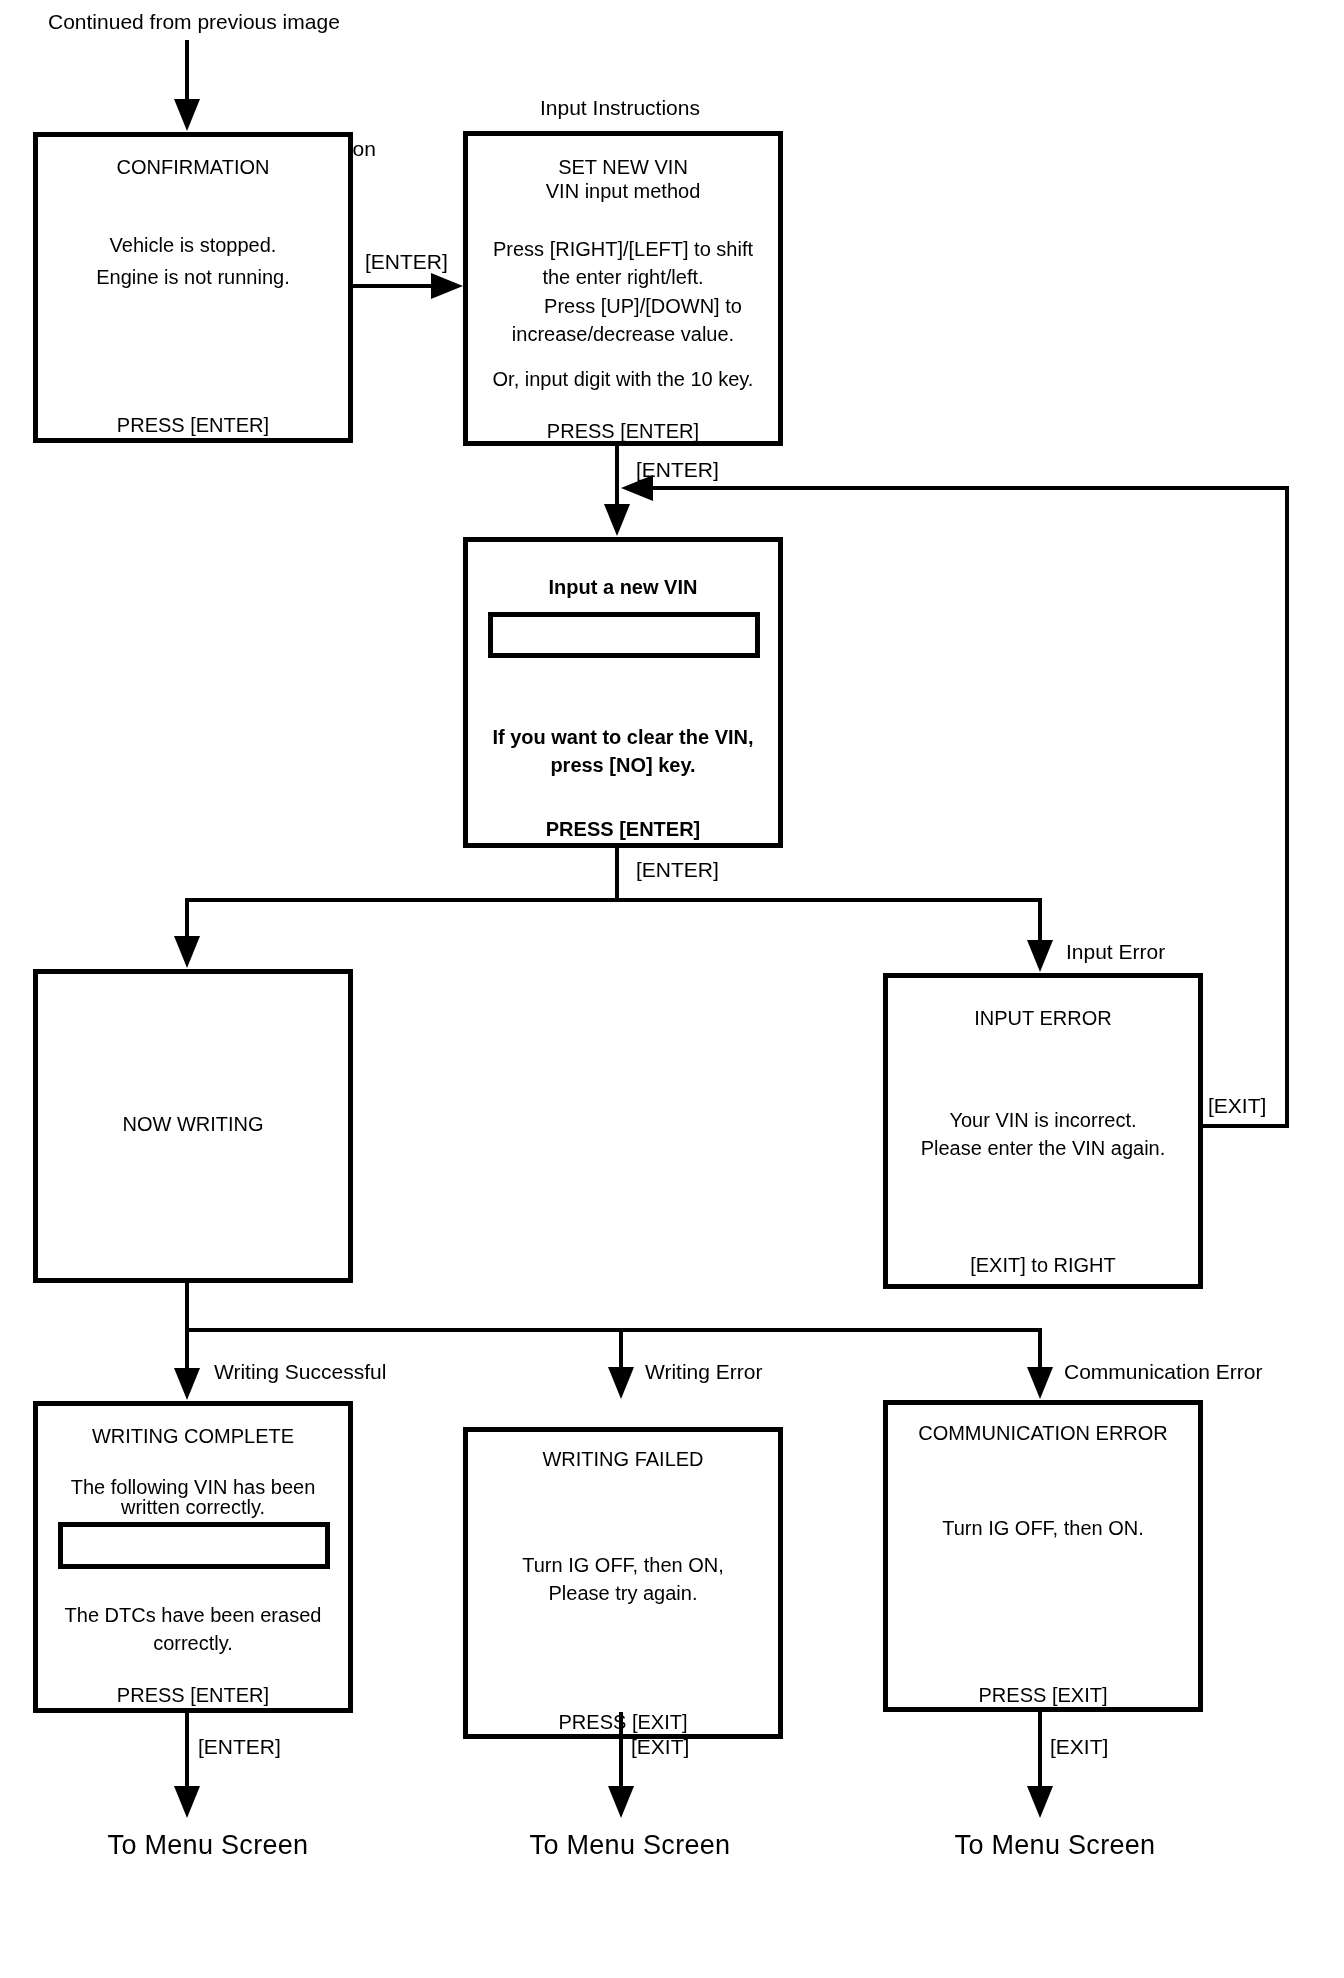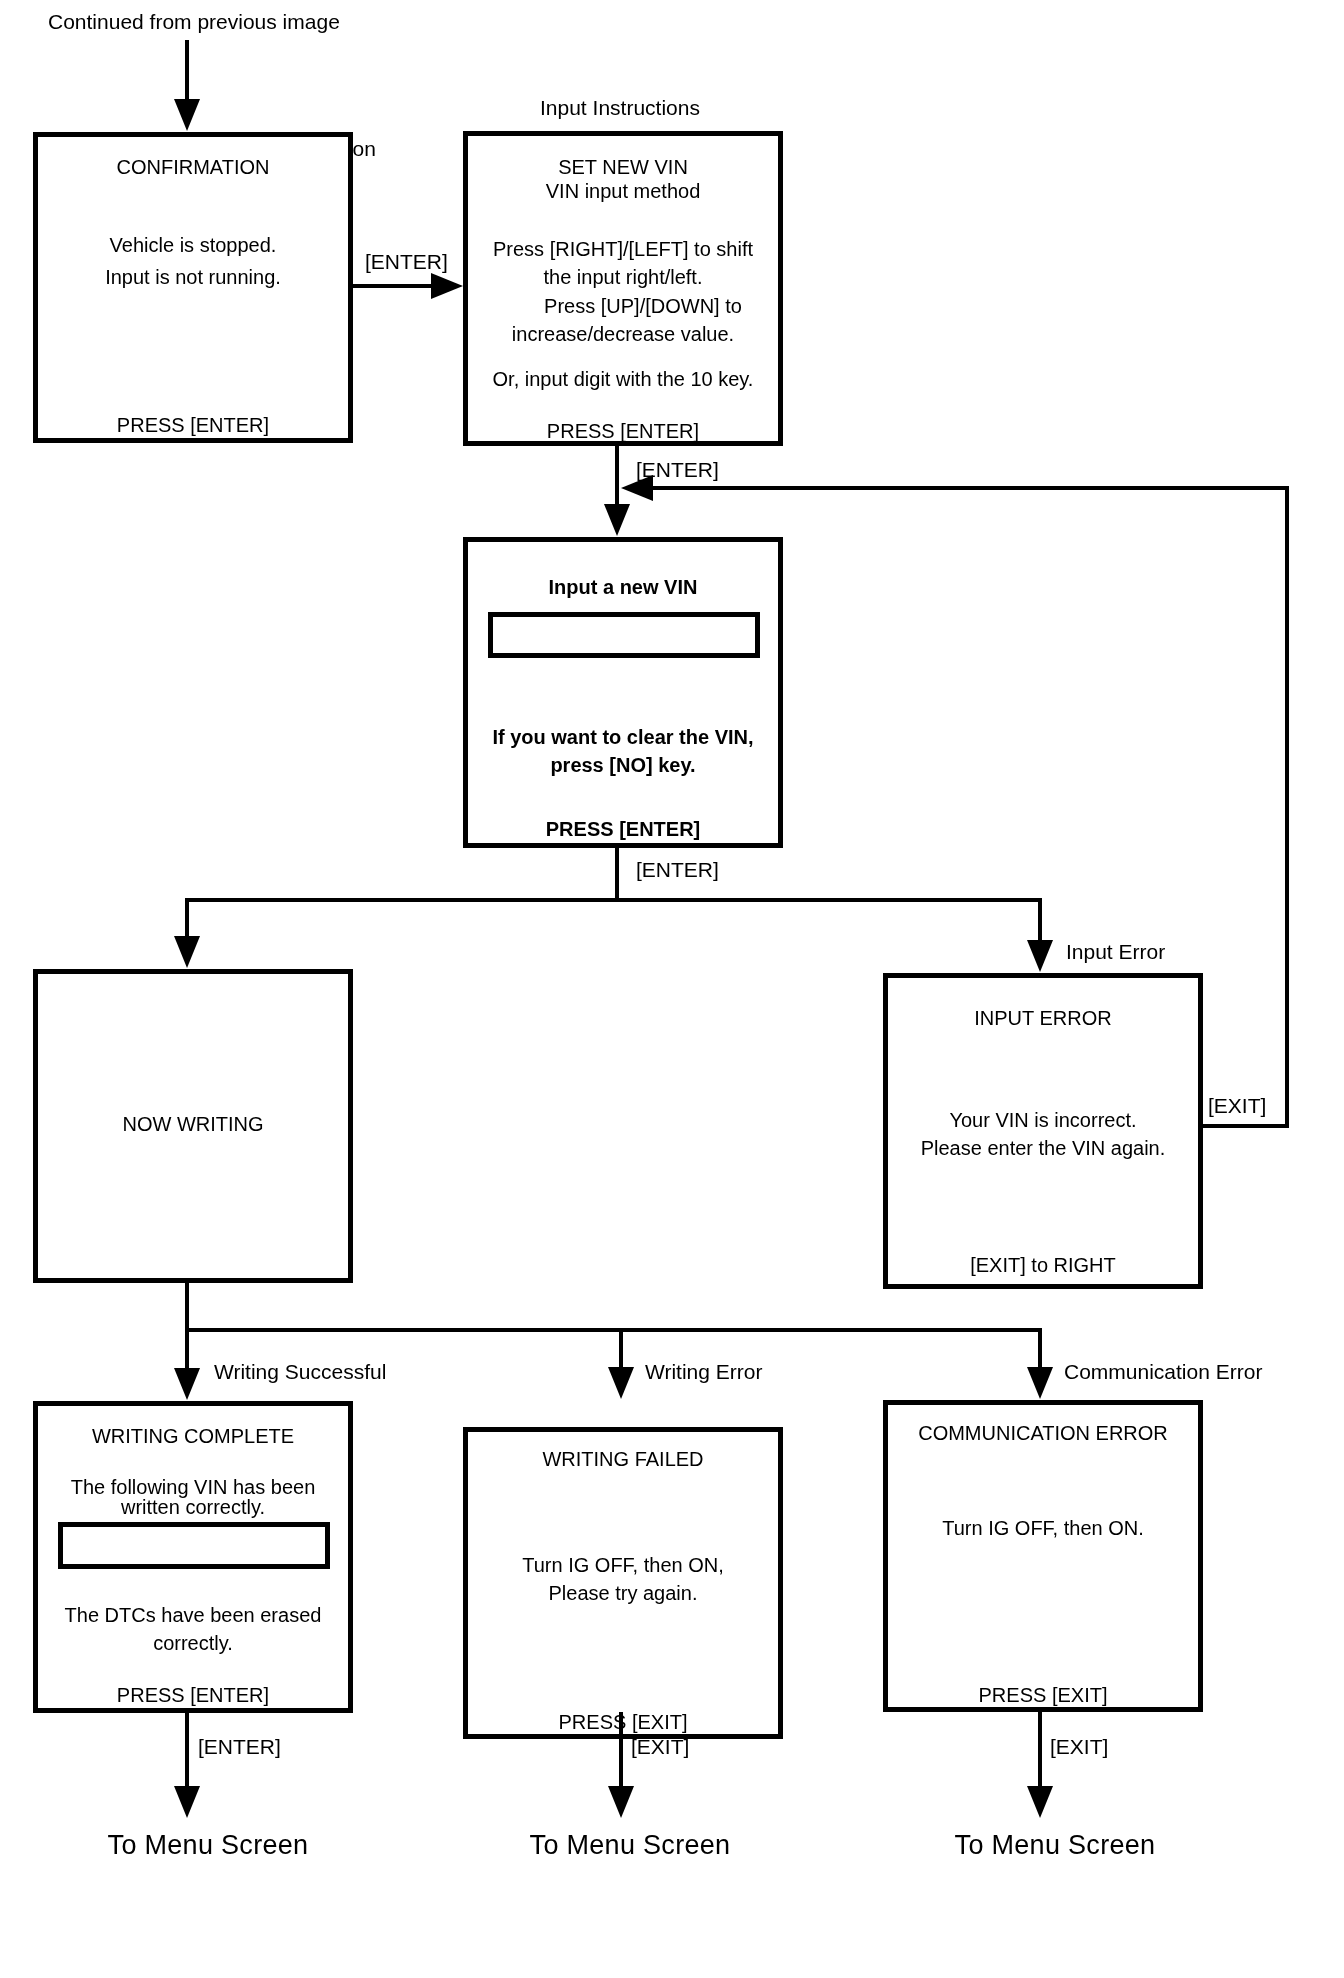--- a/index.html
+++ b/index.html
@@ -25,33 +25,33 @@
 
   <div class="lbl" style="left:48px;top:10px;">Continued from previous image</div>
   <div class="vline" style="left:185px;top:40px;width:4px;height:62px;"></div>
   <div class="arr down" style="left:174px;top:99px;"></div>
   <div class="lbl" style="left:216px;top:94px;margin-top:43px;">New Registration</div>
   <div class="lbl" style="left:540px;top:96px;">Input Instructions</div>
 
   <div class="box" style="left:33px;top:132px;width:320px;height:311px;">
     <div class="bt" style="top:18px;">CONFIRMATION</div>
     <div class="bt" style="top:96px;">Vehicle is stopped.</div>
-    <div class="bt" style="top:128px;">Input is not running.</div>
+    <div class="bt" style="top:128px;">Engine is not running.</div>
     <div class="bt" style="top:276px;">PRESS [ENTER]</div>
   </div>
 
   <div class="lbl" style="left:365px;top:250px;">[ENTER]</div>
   <div class="hline" style="left:353px;top:284px;width:80px;height:4px;"></div>
   <div class="arr right" style="left:431px;top:273px;"></div>
 
   <div class="box" style="left:463px;top:131px;width:320px;height:315px;">
     <div class="bt" style="top:19px;">SET NEW VIN</div>
     <div class="bt" style="top:43px;">VIN input method</div>
     <div class="bt" style="top:101px;">Press [RIGHT]/[LEFT] to shift</div>
-    <div class="bt" style="top:129px;">the input right/left.</div>
+    <div class="bt" style="top:129px;">the enter right/left.</div>
     <div class="bt" style="top:158px;margin-left:40px;">Press [UP]/[DOWN] to</div>
     <div class="bt" style="top:186px;">increase/decrease value.</div>
     <div class="bt" style="top:231px;">Or, input digit with the 10 key.</div>
     <div class="bt" style="top:283px;">PRESS [ENTER]</div>
   </div>
 
   <div class="vline" style="left:615px;top:446px;width:4px;height:60px;"></div>
   <div class="lbl" style="left:636px;top:458px;">[ENTER]</div>
   <div class="arr left" style="left:621px;top:475px;"></div>
   <div class="hline" style="left:650px;top:486px;width:639px;height:4px;"></div>

